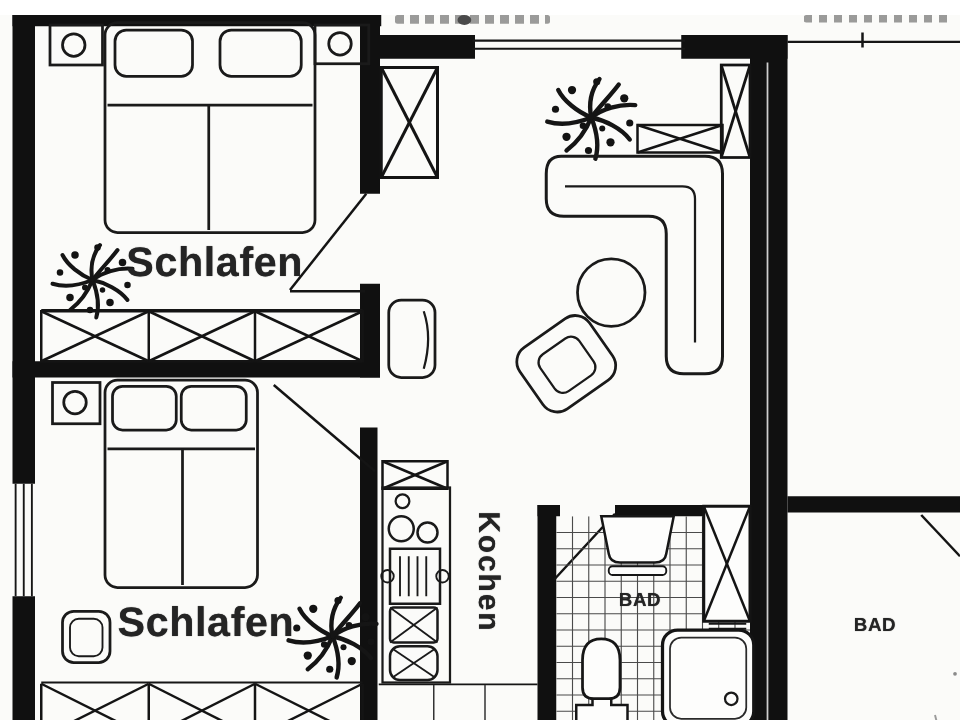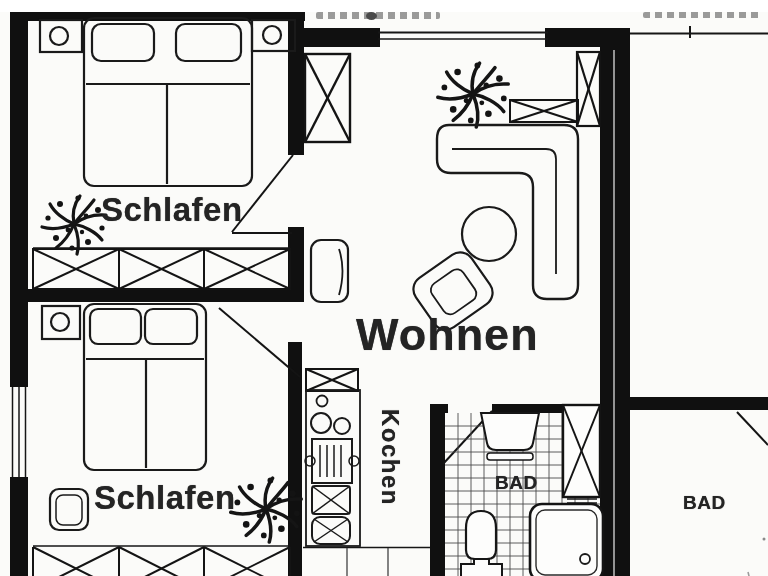--- a/index.html
+++ b/index.html
@@ -11,21 +11,21 @@
   }
   svg{position:absolute;left:0;top:0;}
   .lbl{
     position:absolute;font-family:"Liberation Sans",sans-serif;font-weight:bold;
     color:#242424;line-height:1;white-space:nowrap;
     text-shadow:0 0 .7px rgba(30,30,30,.8);
   }
   .lbl-schlafen{font-size:33px;letter-spacing:.5px;}
   .lbl-wohnen{font-size:45px;letter-spacing:1px;}
   .lbl-kochen{font-size:24px;letter-spacing:1.5px;transform:rotate(90deg);transform-origin:0 0;}
-  .lbl-bad{font-size:19px;letter-spacing:.5px;}
+  .lbl-bad{font-size:15px;letter-spacing:.5px;}
   .frag{
     position:absolute;height:7px;border-radius:2px;opacity:.8;
     background:repeating-linear-gradient(90deg, rgba(90,90,90,.75) 0 7px, rgba(120,120,120,0) 7px 12px);
     filter:blur(.6px);
   }
   .blob{
     position:absolute;width:11px;height:8px;border-radius:50%;
     background:#4a4a4a;filter:blur(.5px);
   }
 </style>
@@ -263,21 +263,20 @@
   </svg>
 
   <div class="frag" style="left:316px;top:0;width:124px;"></div>
   <div class="frag" style="left:643px;top:0;width:118px;height:6px;"></div>
   <div class="blob" style="left:366px;top:0;"></div>
 
   <div class="lbl lbl-schlafen" style="left:101px;top:181px;">Schlafen</div>
 
   <div class="lbl lbl-schlafen" style="left:94px;top:469px;">Schlafen</div>
 
-  <div class="lbl lbl-wohnen" style="left:356px;top:300px;">Wohnen</div>
 
   <div class="lbl lbl-kochen" style="left:402px;top:397px;">Kochen</div>
 
   <div class="lbl lbl-bad" style="left:495px;top:461px;">BAD</div>
 
   <div class="lbl lbl-bad" style="left:683px;top:481px;">BAD</div>
 
 </div>
 
 </body></html>

